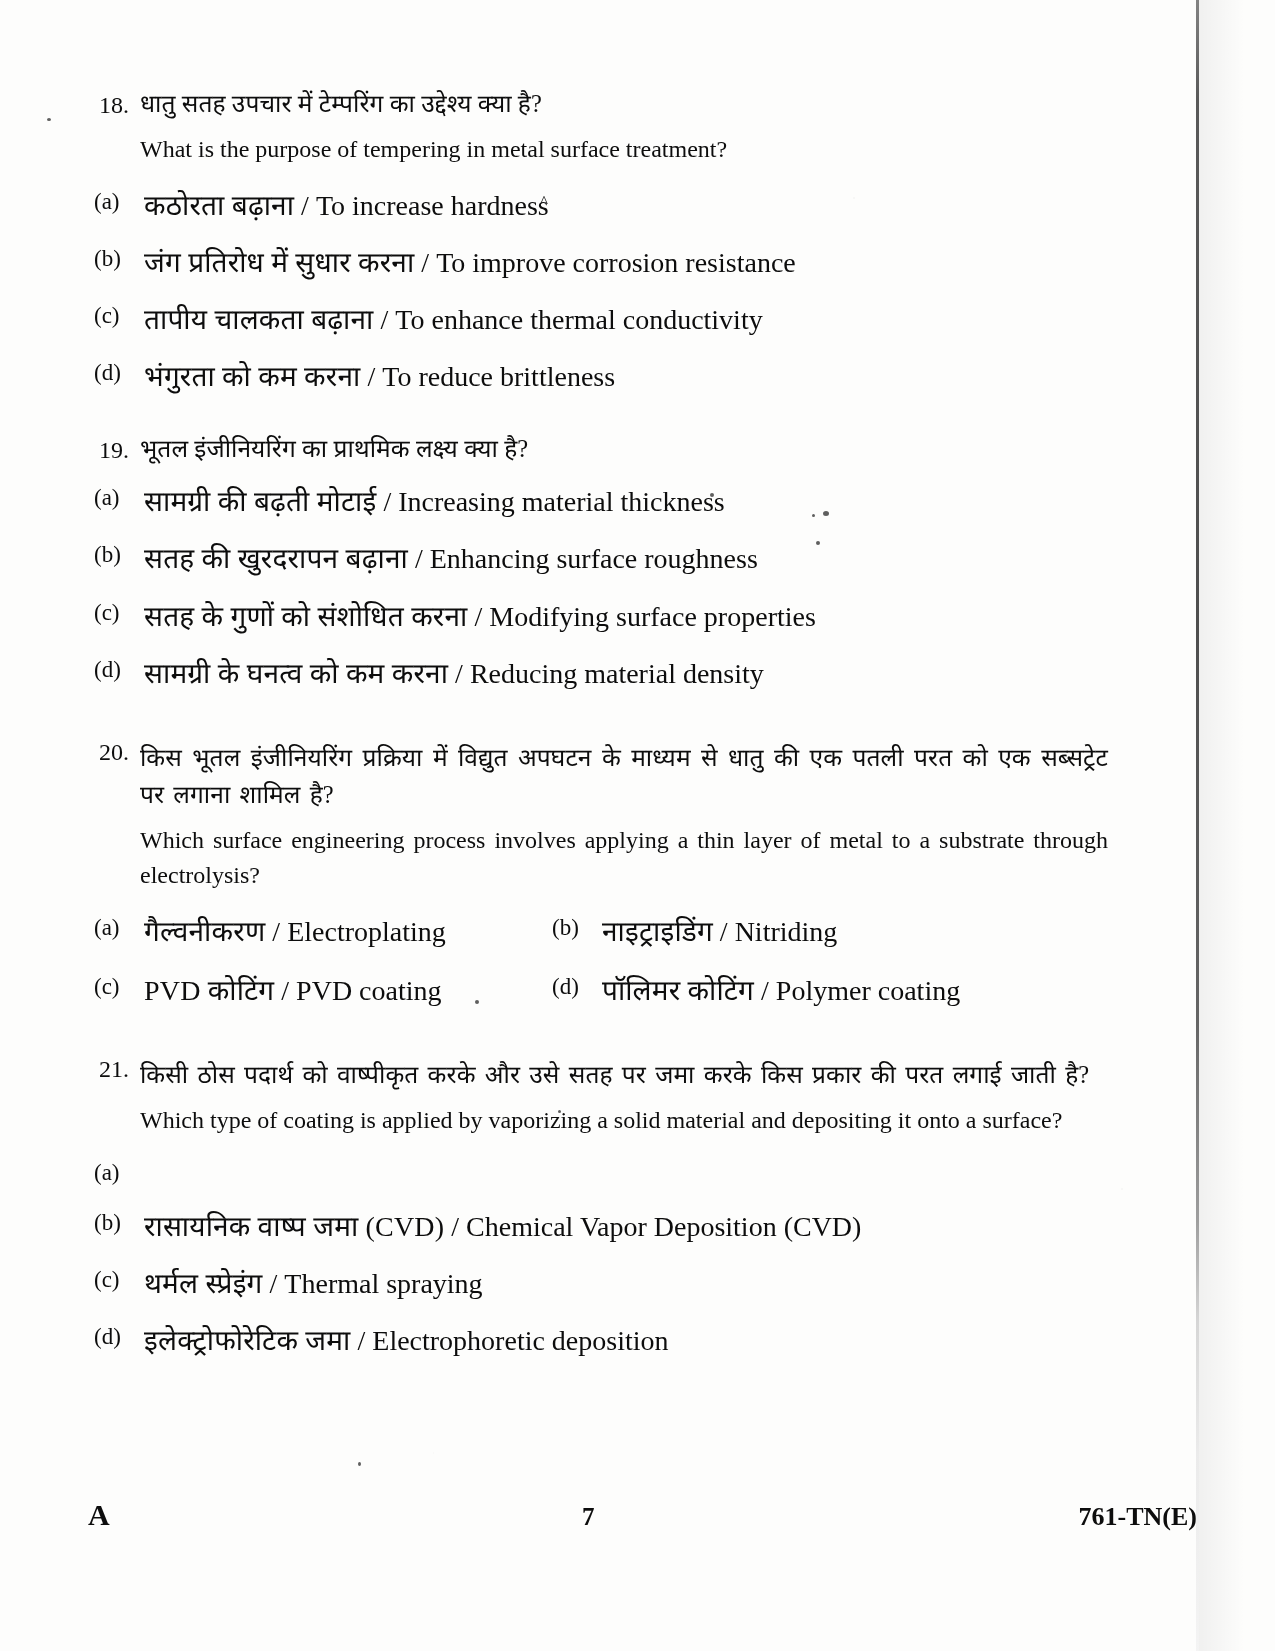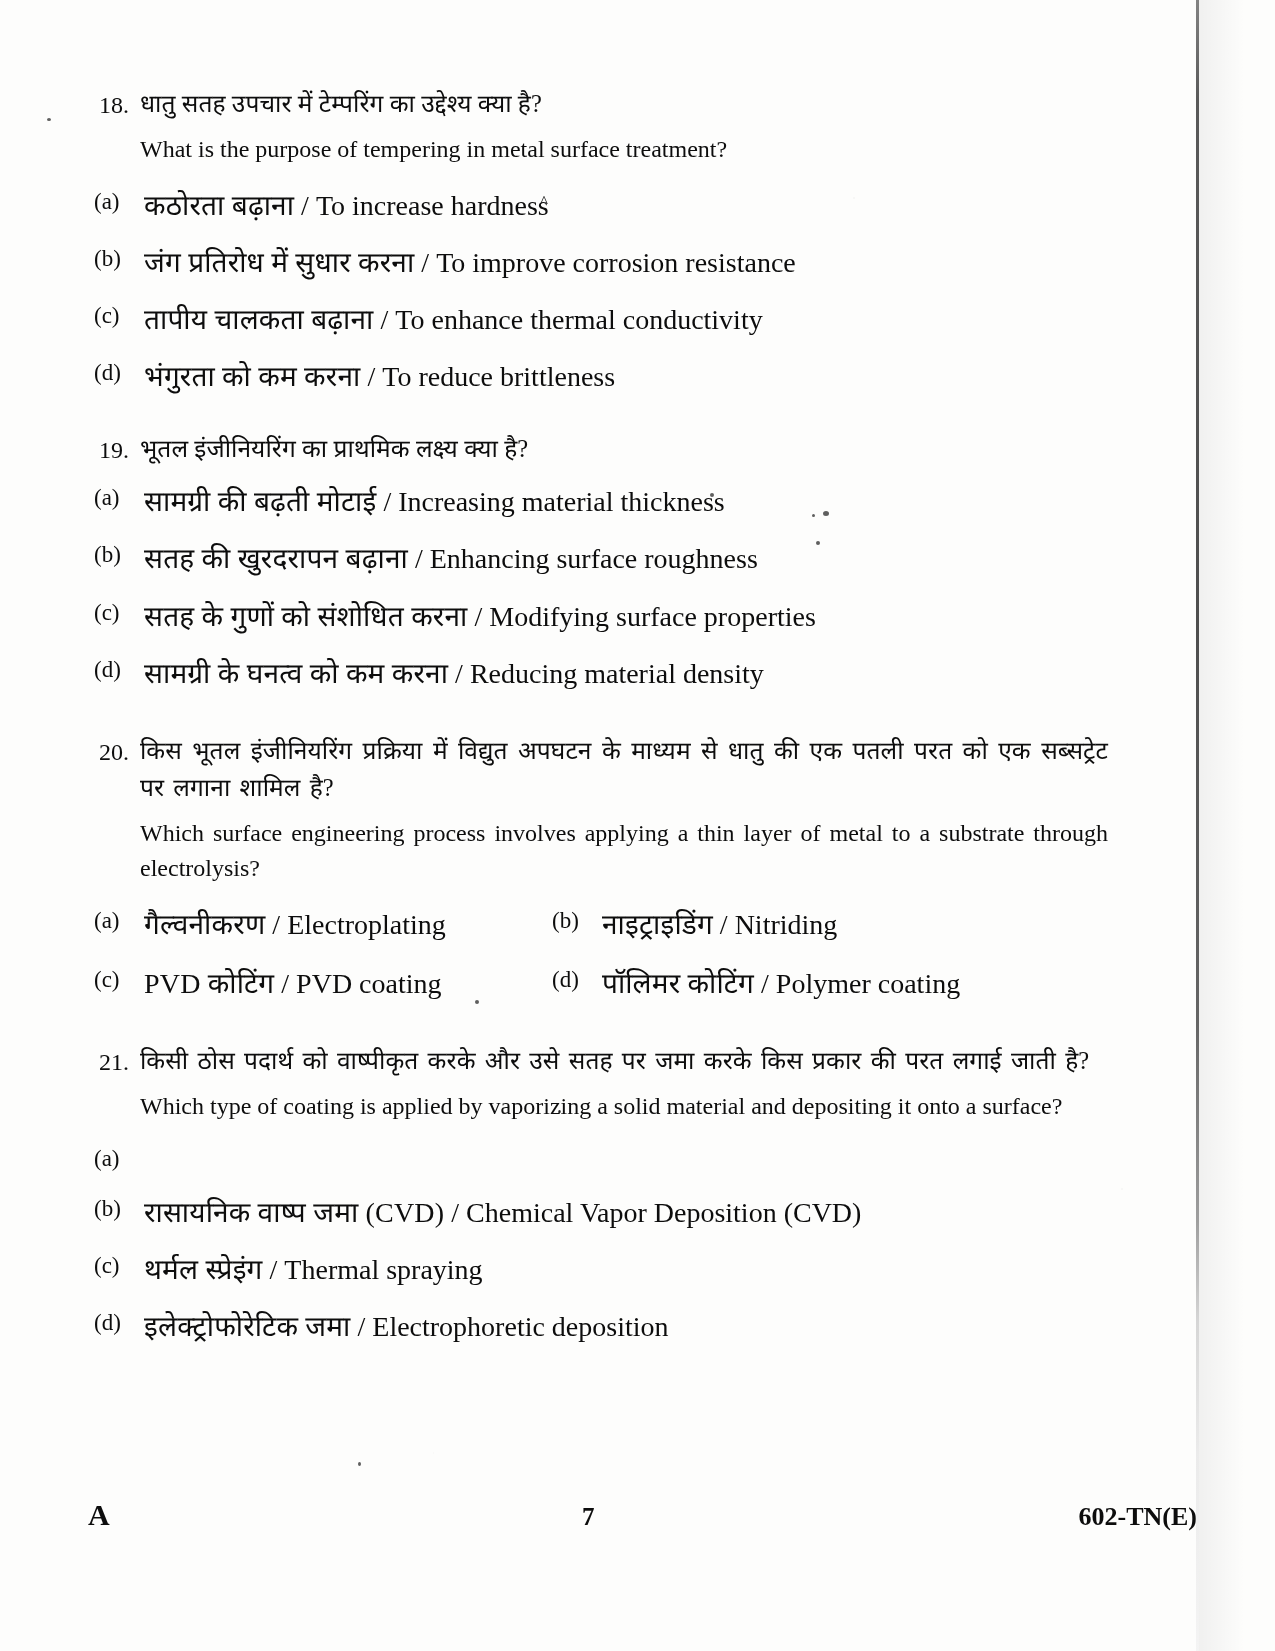--- a/index.html
+++ b/index.html
@@ -86,20 +86,21 @@
   .q-hi {
     font-size: 24.5px;
     line-height: 1.5;
     letter-spacing: .1px;
     margin-bottom: 9px;
   }
   .q-hi.justify {
     text-align: justify;
     text-justify: inter-word;
     word-spacing: 3px;
+    margin-top: 7px;
   }
   .q-en {
     font-size: 24px;
     line-height: 1.46;
     margin-bottom: 13px;
   }
   .q-en.justify {
     text-align: justify;
     text-justify: inter-word;
   }
@@ -349,16 +350,16 @@
           </div>
         </div>
       </div>
     </div>
 
   </div>
 
   <div class="footer">
     <div class="footer-left">A</div>
     <div class="footer-center">7</div>
-    <div class="footer-right">602-TN(E)</div>
+    <div class="footer-right">761-TN(E)</div>
   </div>
 
 </div>
 
 </body></html>

